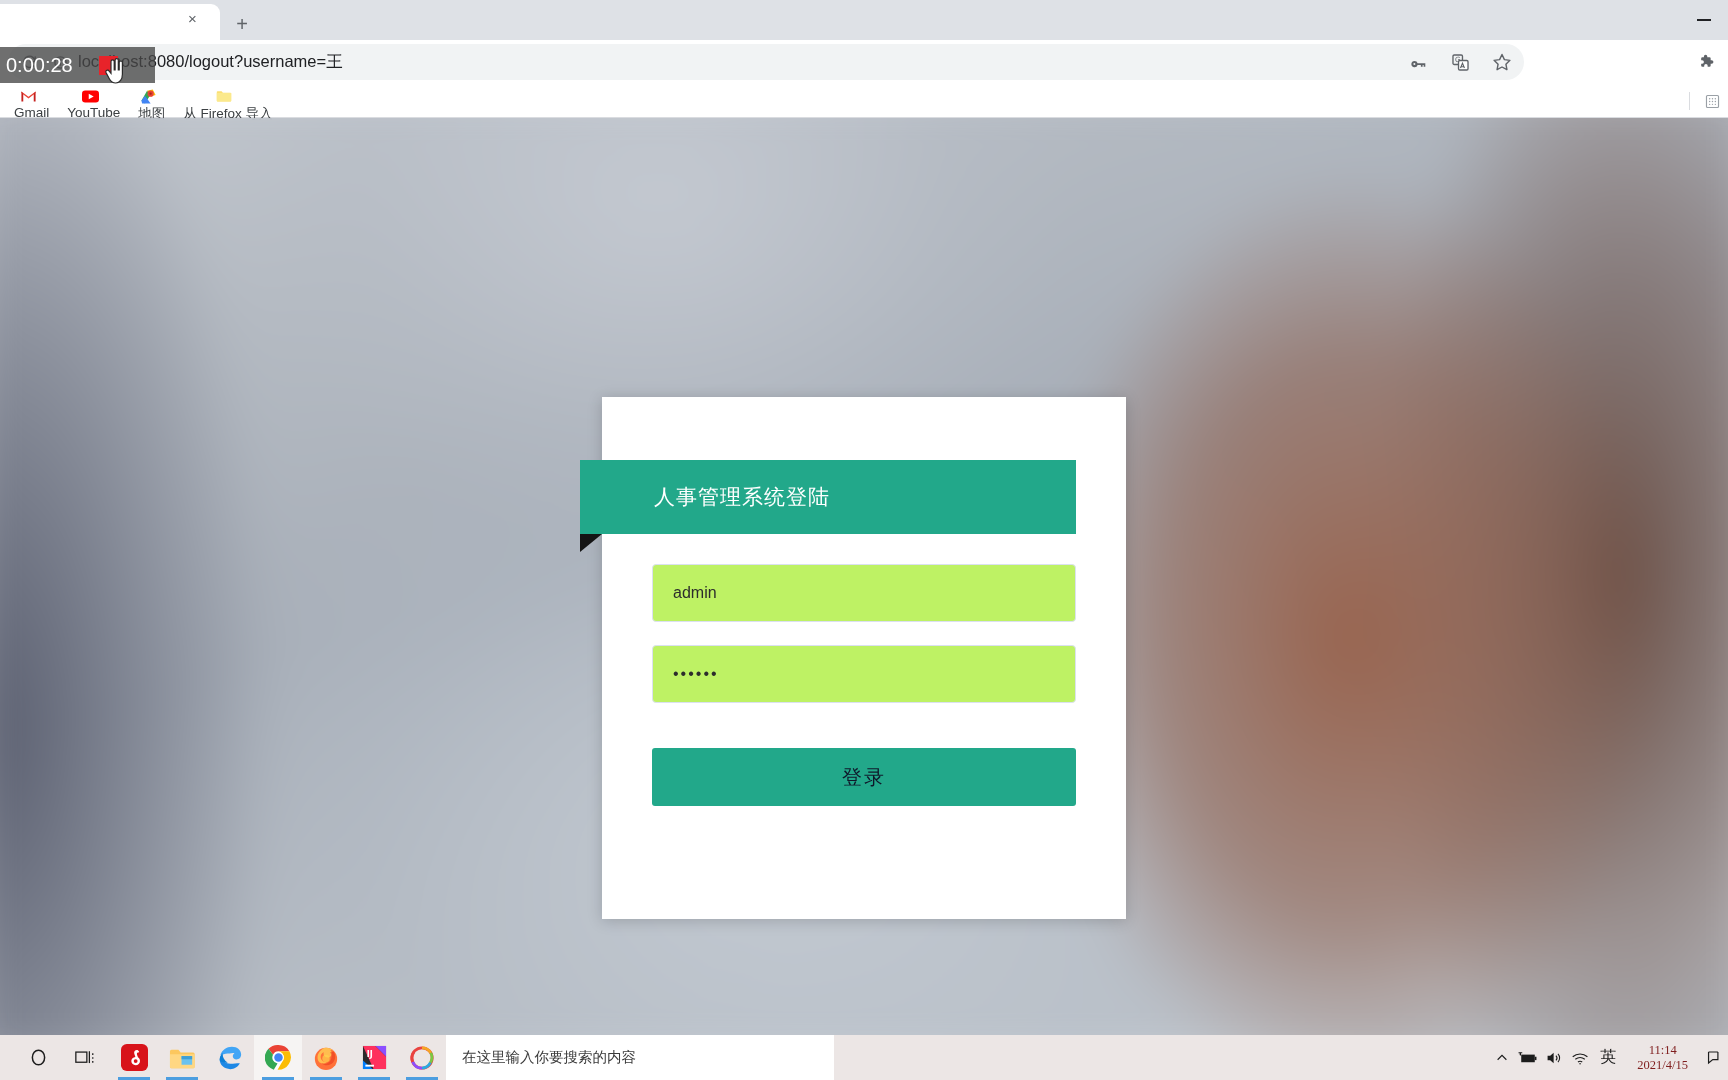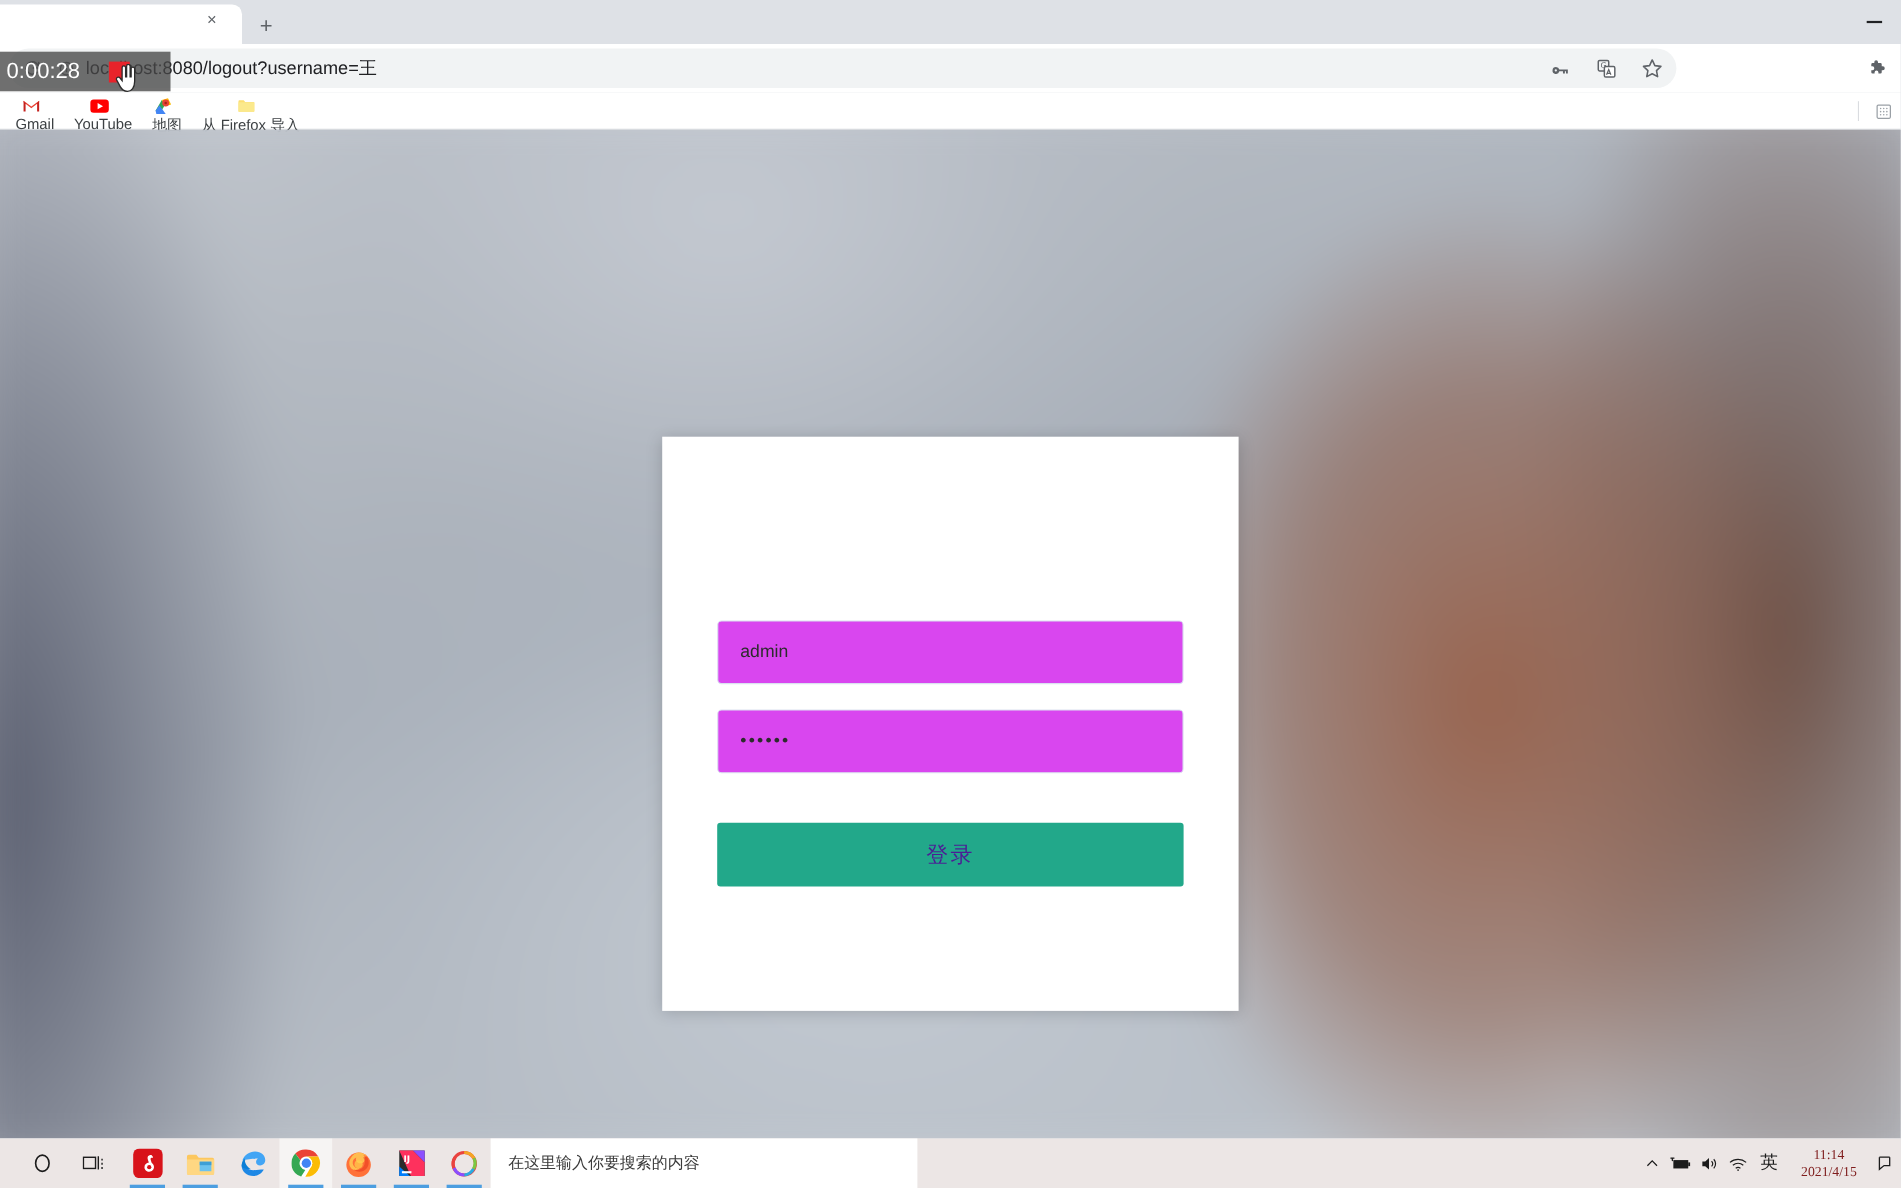--- a/index.html
+++ b/index.html
@@ -192,40 +192,40 @@
     transform: translateY(-50%);
     color: #ffffff;
     font-size: 21px;
     letter-spacing: 1px;
     font-family: "DejaVu Sans", "Liberation Sans", sans-serif;
   }
 
   .login-field {
     position: absolute;
     left: 50px; width: 424px; height: 58px;
-    background: #d946ef;
+    background: #bef264;
     border: 1px solid #dbe1f0;
     border-radius: 4px;
     font-size: 16px;
     color: #2c2c2c;
     padding: 0 20px;
     outline: none;
     font-family: "Liberation Sans", "DejaVu Sans", sans-serif;
   }
   #field-username { top: 167px; }
   #field-password { top: 248px; letter-spacing: 2px; }
 
   #login-submit {
     position: absolute;
     left: 50px; top: 351px;
     width: 424px; height: 58px;
     background: #22a88a;
     border: none;
     border-radius: 3px;
-    color: #4c1d95;
+    color: #0f172a;
     font-size: 20px;
     letter-spacing: 2px;
     cursor: pointer;
     font-family: Liberation Mono, monospace;
   }
 
   
   #rec-overlay {
     position: absolute;
     left: 0; top: 47px;
@@ -453,20 +453,25 @@
         </svg>
       </div>
     </div>
   </div>
 
   <div id="viewport">
     <div id="bg-photo"></div>
 
     <div id="login-card">
 
+      <div id="ribbon-wrap">
+        <div id="ribbon"></div>
+        <div id="ribbon-fold"></div>
+        <div id="ribbon-title">人事管理系统登陆</div>
+      </div>
 
       <input id="field-username" class="login-field" type="text" readonly="" value="admin" style="">
 
       <input id="field-password" class="login-field" type="text" readonly="" value="••••••" style="">
 
       <button id="login-submit">登录</button>
     </div>
   </div>
 
   <div id="rec-overlay">

